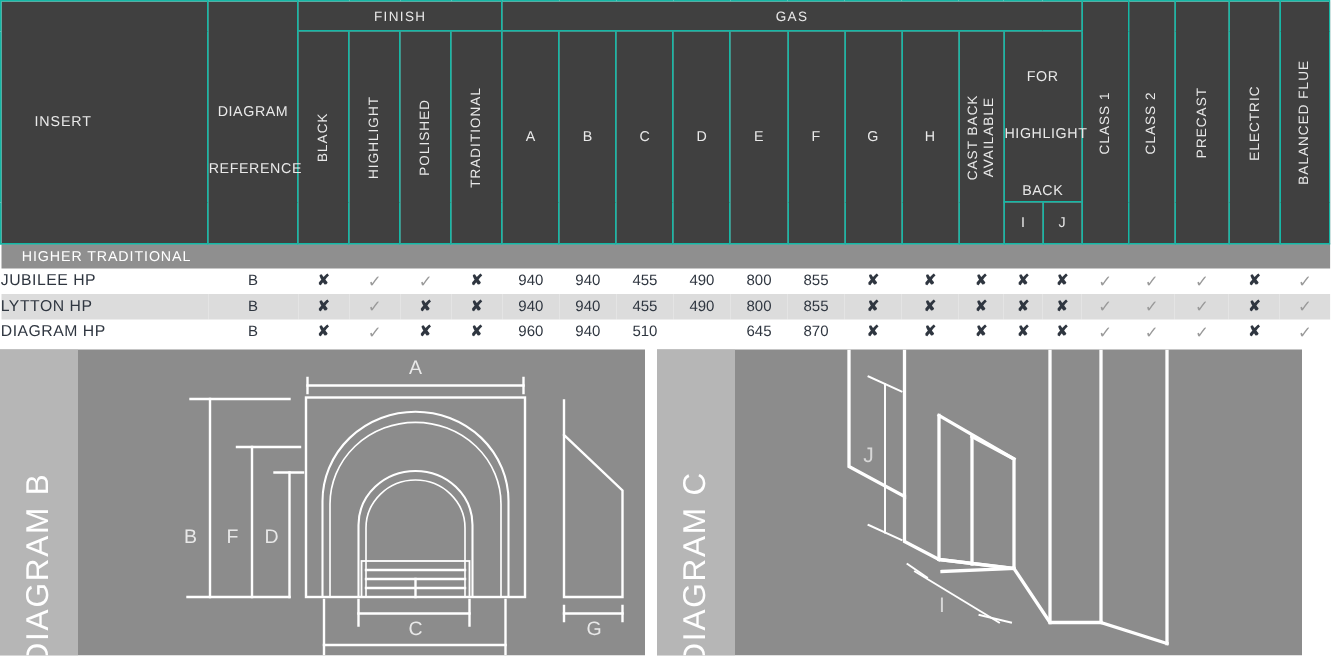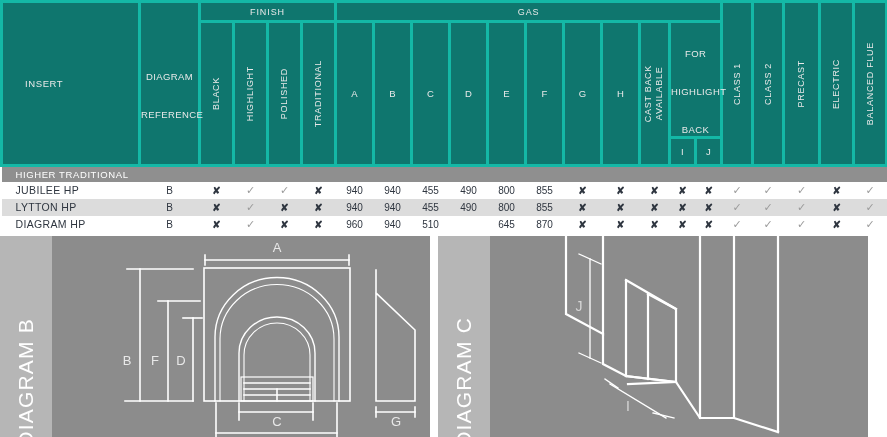--- a/index.html
+++ b/index.html
@@ -24,23 +24,23 @@
     font-size: 10px;
   }
   table.spec td, table.spec th {
     padding: 0;
     margin: 0;
     font-weight: normal;
   }
 
   
   .hd {
-    background: #0f766e;
+    background: #404040;
     color: #e9e9e9;
-    border: 3px solid #14b8a6;
+    border: 1px solid #14b8a6;
     text-align: center;
     vertical-align: middle;
     font-size: 9.5px;
     letter-spacing: .4px;
   }
   .hd.left {
     text-align: left;
     padding-left: 22px;
     letter-spacing: .6px;
   }
@@ -91,21 +91,20 @@
   tr.drow td {
     height: 17px;
     text-align: center;
     vertical-align: middle;
     color: #2f3640;
     font-size: 10px;
     border: none;
   }
   tr.drow td.name {
     text-align: left;
-    padding-left: 14px;
     letter-spacing: .35px;
     font-size: 10.5px;
   }
   tr.drow.alt td { background: #dcdcdc; }
   tr.drow td.mark { font-size: 10px; }
   .tick { color: #9a9a9a; font-size: 11px; }
   .cross { color: #2f3640; font-size: 10px; font-weight: bold; }
 
   
   .diagrams {

